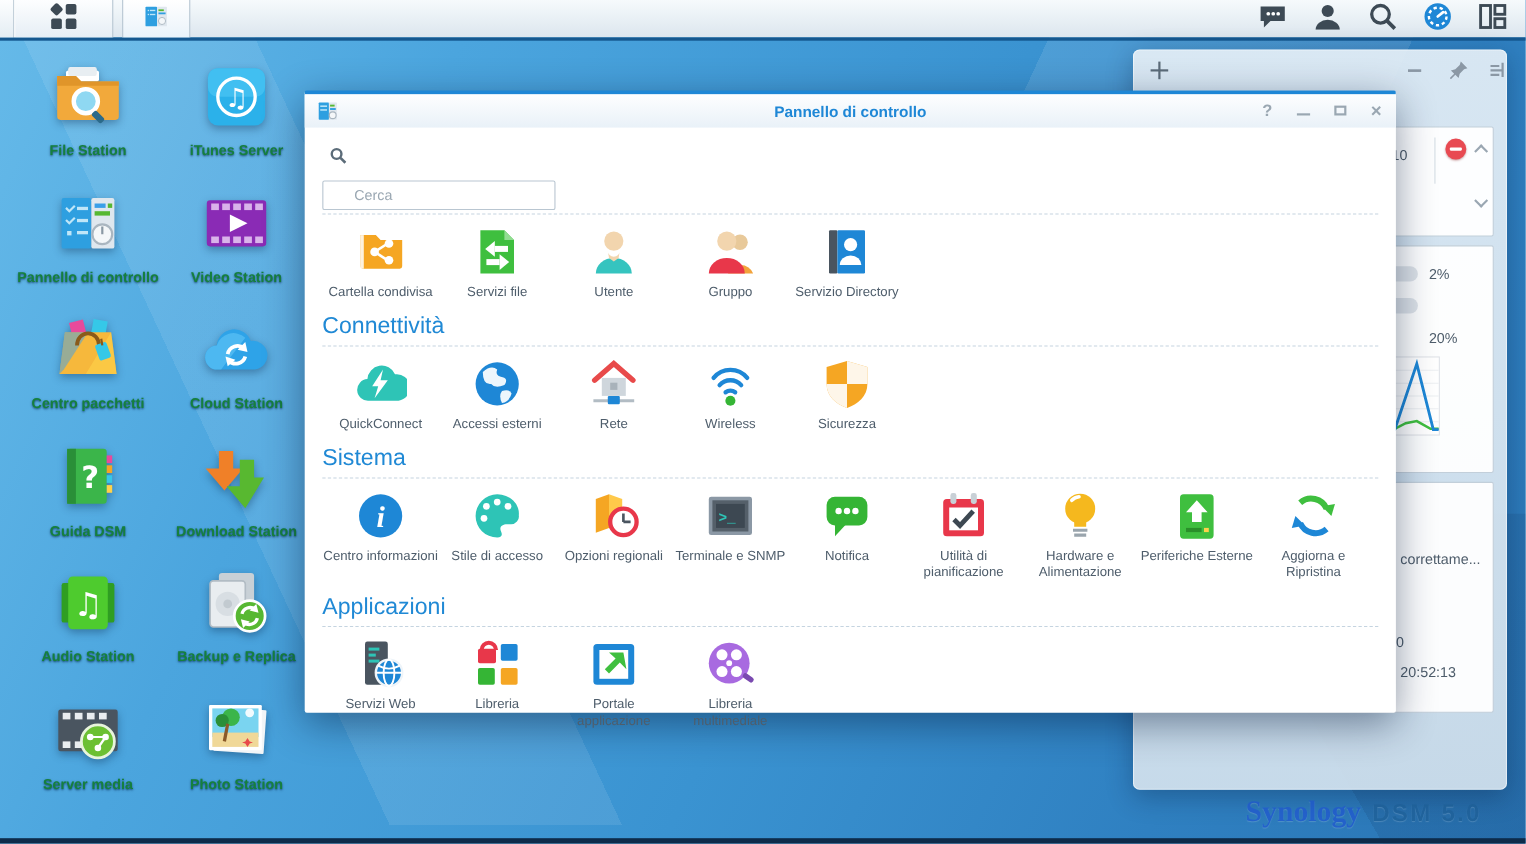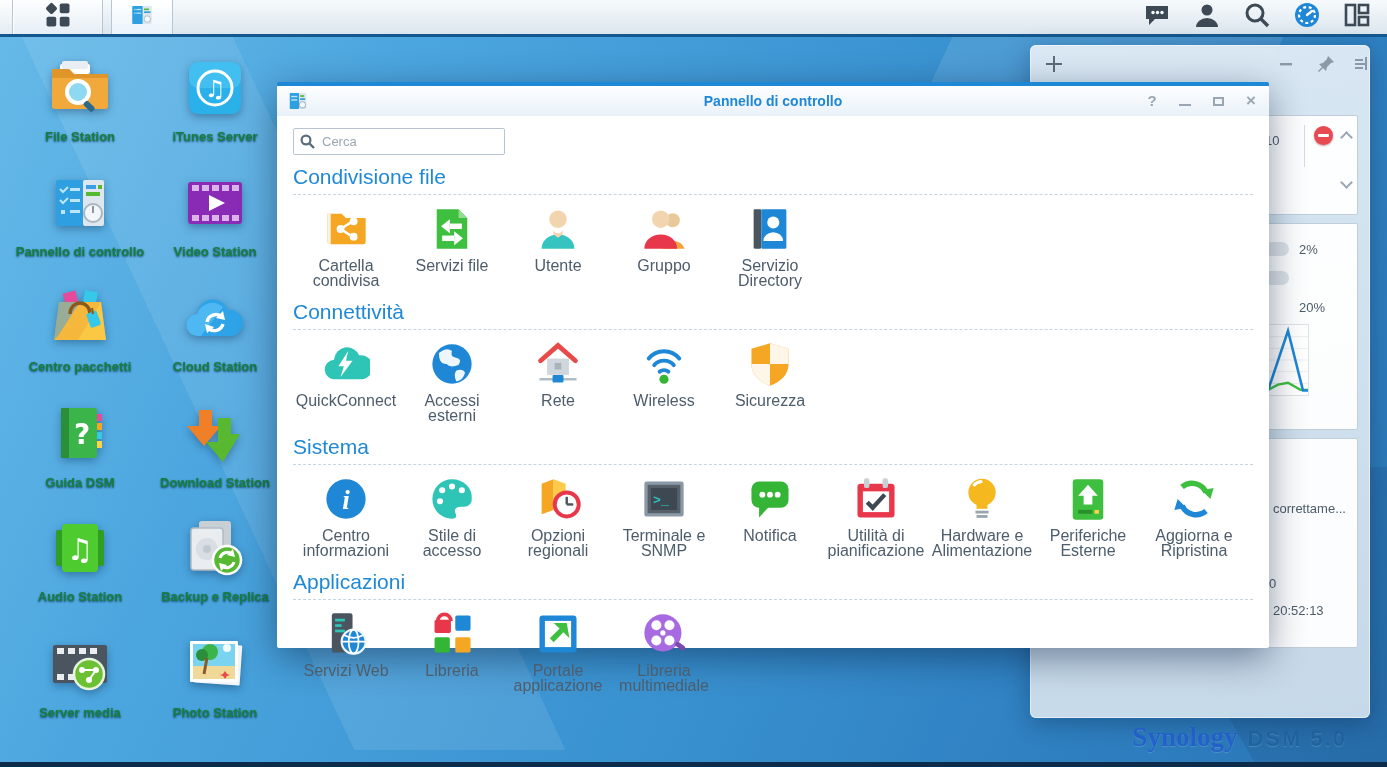--- a/index.html
+++ b/index.html
@@ -48,30 +48,30 @@
   .titlebar .ticon { width:22px; height:22px; }
   .wtitle { position:absolute; left:0; right:0; text-align:center; color:#1e87d6;
     font-size:14px; font-weight:700; pointer-events:none; }
   .wctrls { margin-left:auto; display:flex; align-items:center; gap:17px; z-index:2; }
   .wc { color:#9aa7b2; font-size:15px; font-weight:700; cursor:pointer; width:16px; text-align:center; line-height:16px; }
   .wc-min { display:inline-block; width:12px; height:2px; background:#9aa7b2; }
   .wc-max { display:inline-block; width:11px; height:9px; border:2px solid #9aa7b2; }
   .wbody { padding:12px 16px 0 16px; }
   .searchbox { position:relative; width:212px; height:27px; }
   .searchbox input { width:100%; height:100%; border:1px solid #b9c6d1; border-radius:2px;
-    padding:0 8px 0 28px; font-size:13px; color:#333; outline:none; font-family:inherit; }
+    padding:0 8px 0 28px; font-size:13px; color:#333; outline:none; font-family:inherit;margin-top:36px; }
   .searchbox input::placeholder { color:#9aa7b2; }
   .searchbox .sicon { position:absolute; left:7px; top:6px; }
   .cpsec { margin-top:10px; }
   .cpsec h2 { color:#2089d5; font-size:21px; font-weight:400; padding-bottom:5px;
     border-bottom:1px dashed #c5d4e0; }
   .cprow { display:flex; padding:10px 0 2px 0; }
   .cp-item { width:106px; text-align:center; cursor:pointer; }
   .cp-item .cpi { display:block; width:48px; height:48px; margin:0 auto; }
-  .cp-item .cpl { display:block; margin-top:5px; font-size:16px; color:#4e5d6b; line-height:15px; }
+  .cp-item .cpl { display:block; margin-top:5px; font-size:12px; color:#4e5d6b; line-height:15px; }
 
   
   .wpanel { position:absolute; left:1030px; top:45px; width:340px; height:673px;
     background:linear-gradient(rgba(228,238,246,.93),rgba(210,225,237,.93));
     border-radius:6px; box-shadow:0 6px 24px rgba(0,20,50,.3), inset 0 0 0 1px rgba(255,255,255,.5); }
   .wp-head { position:relative; height:38px; }
   .wp-plus { position:absolute; left:14px; top:9px; width:20px; height:20px; cursor:pointer; }
   .wp-plus:before { content:""; position:absolute; left:2px; top:9px; width:16px; height:2px; background:#5c6c79; }
   .wp-plus:after  { content:""; position:absolute; left:9px; top:2px; width:2px; height:16px; background:#5c6c79; }
   .wp-ric { position:absolute; top:10px; cursor:pointer; }

